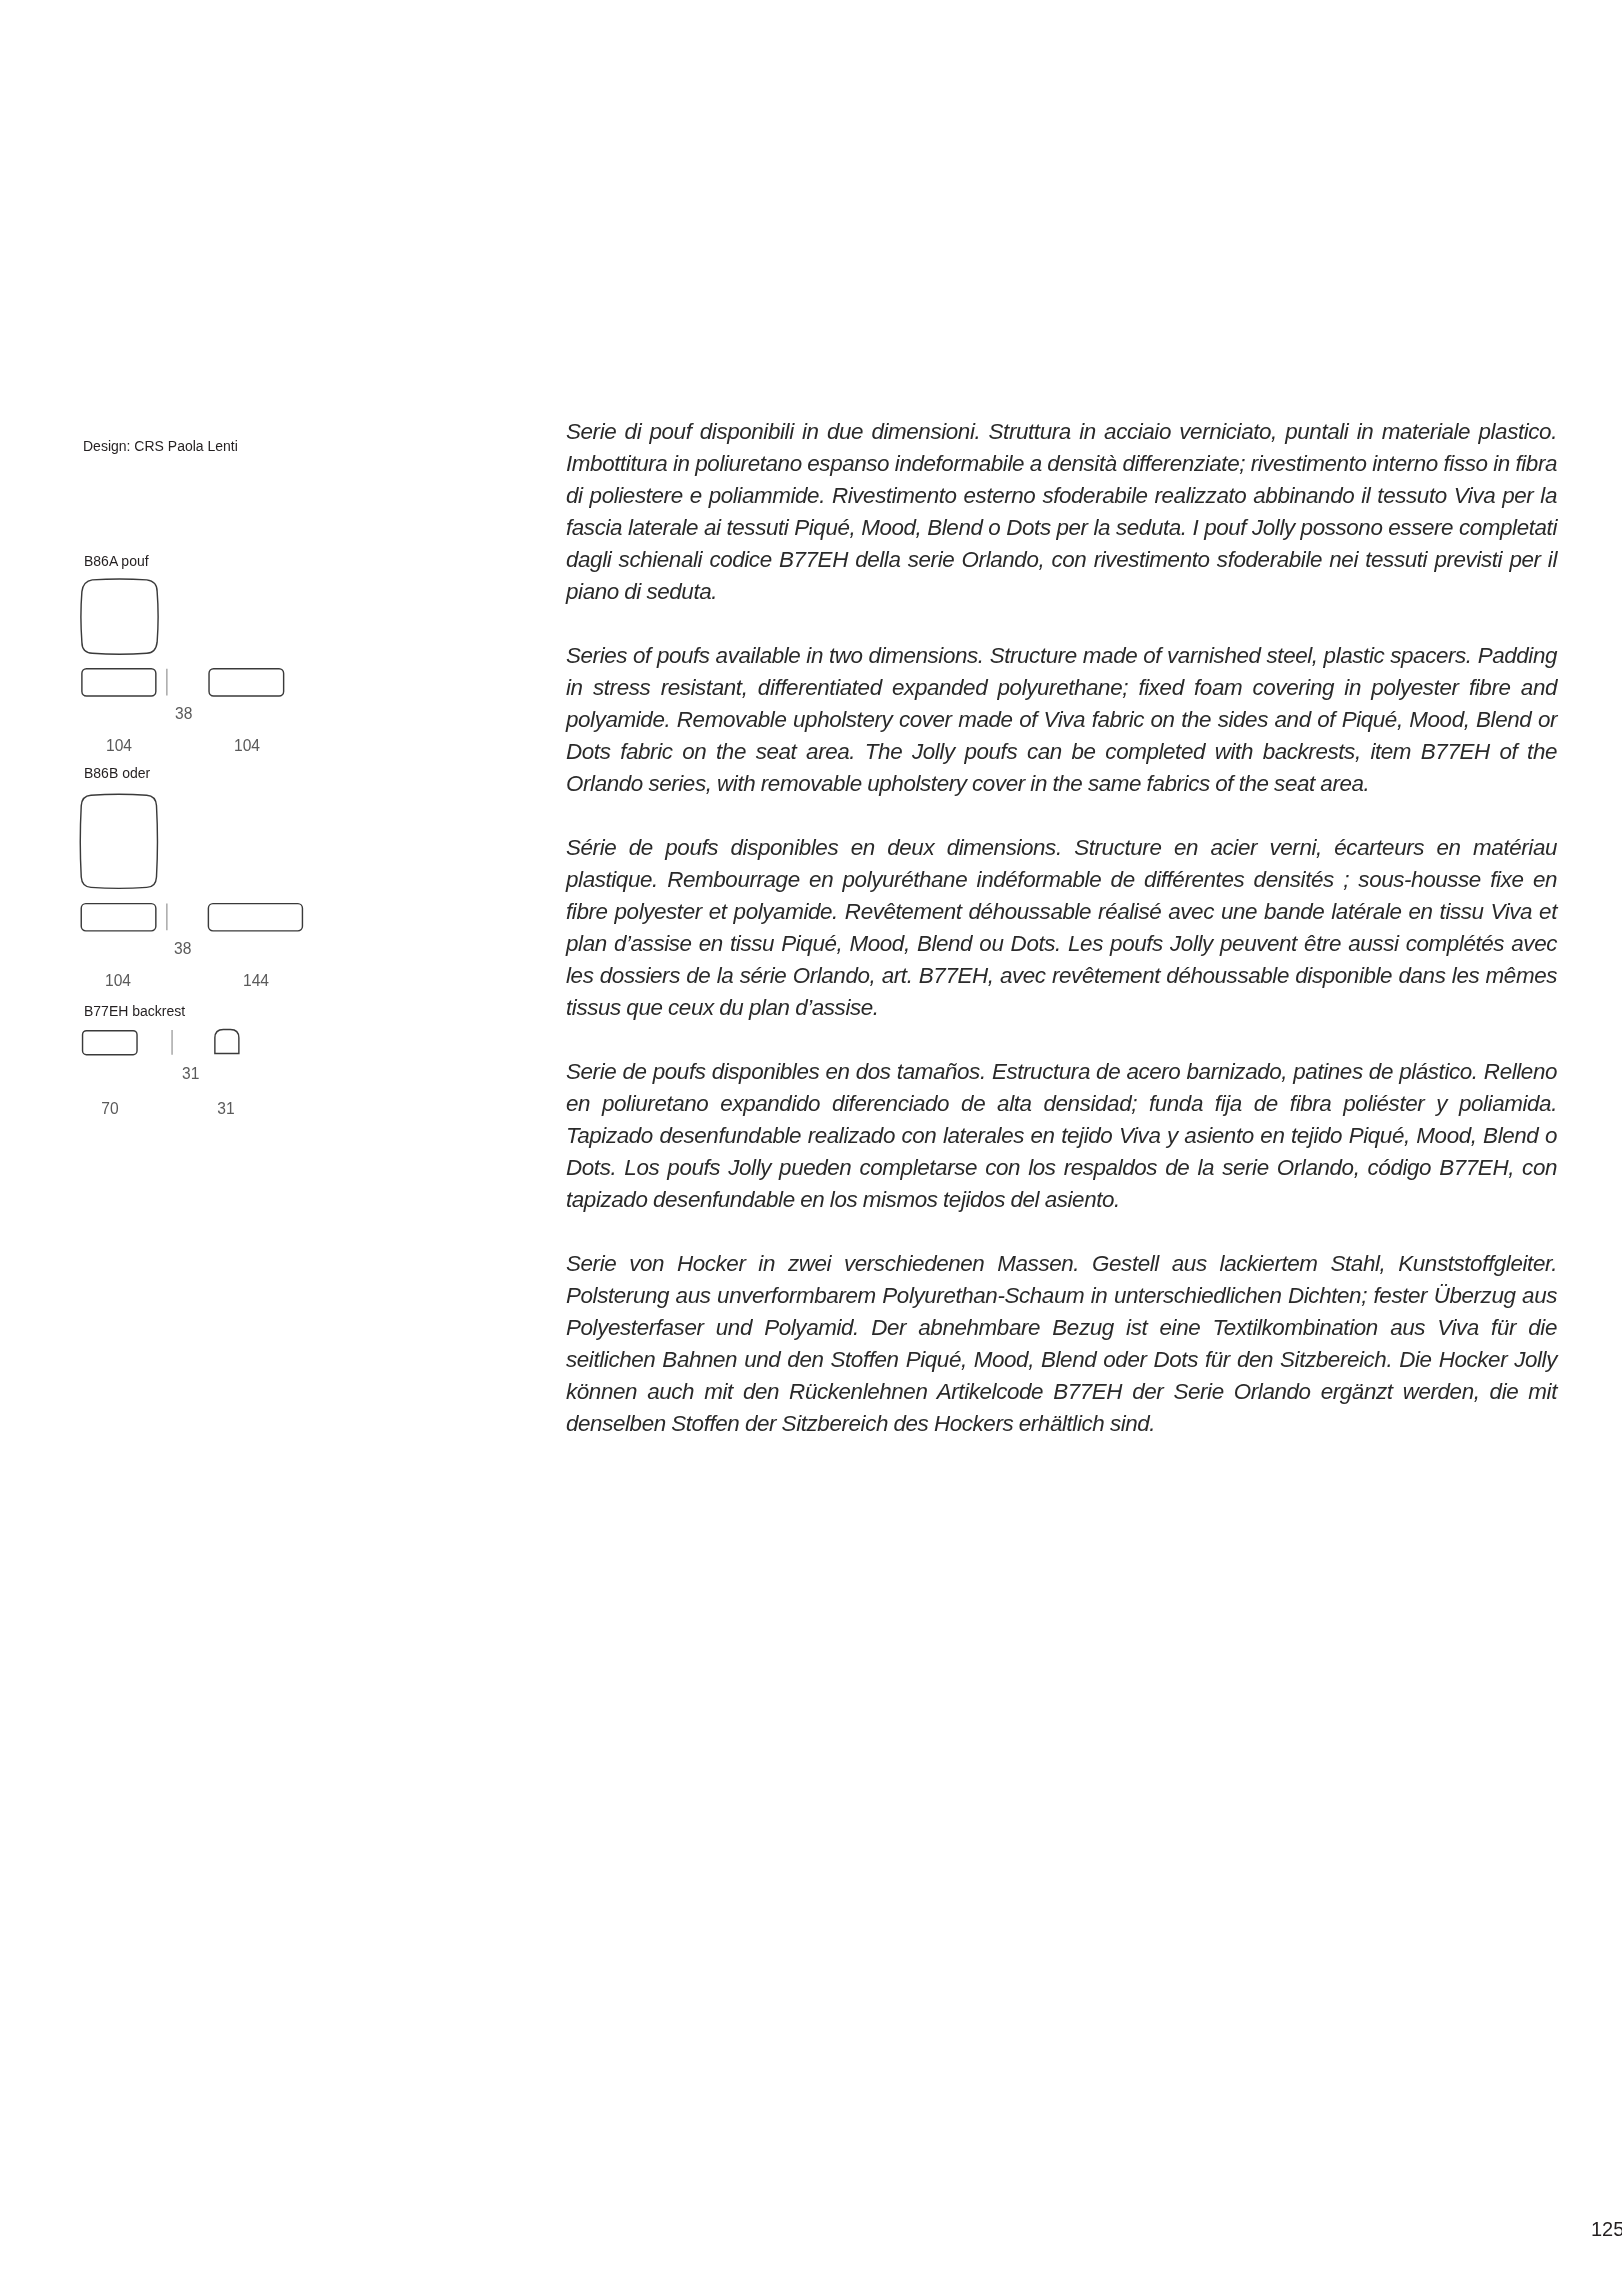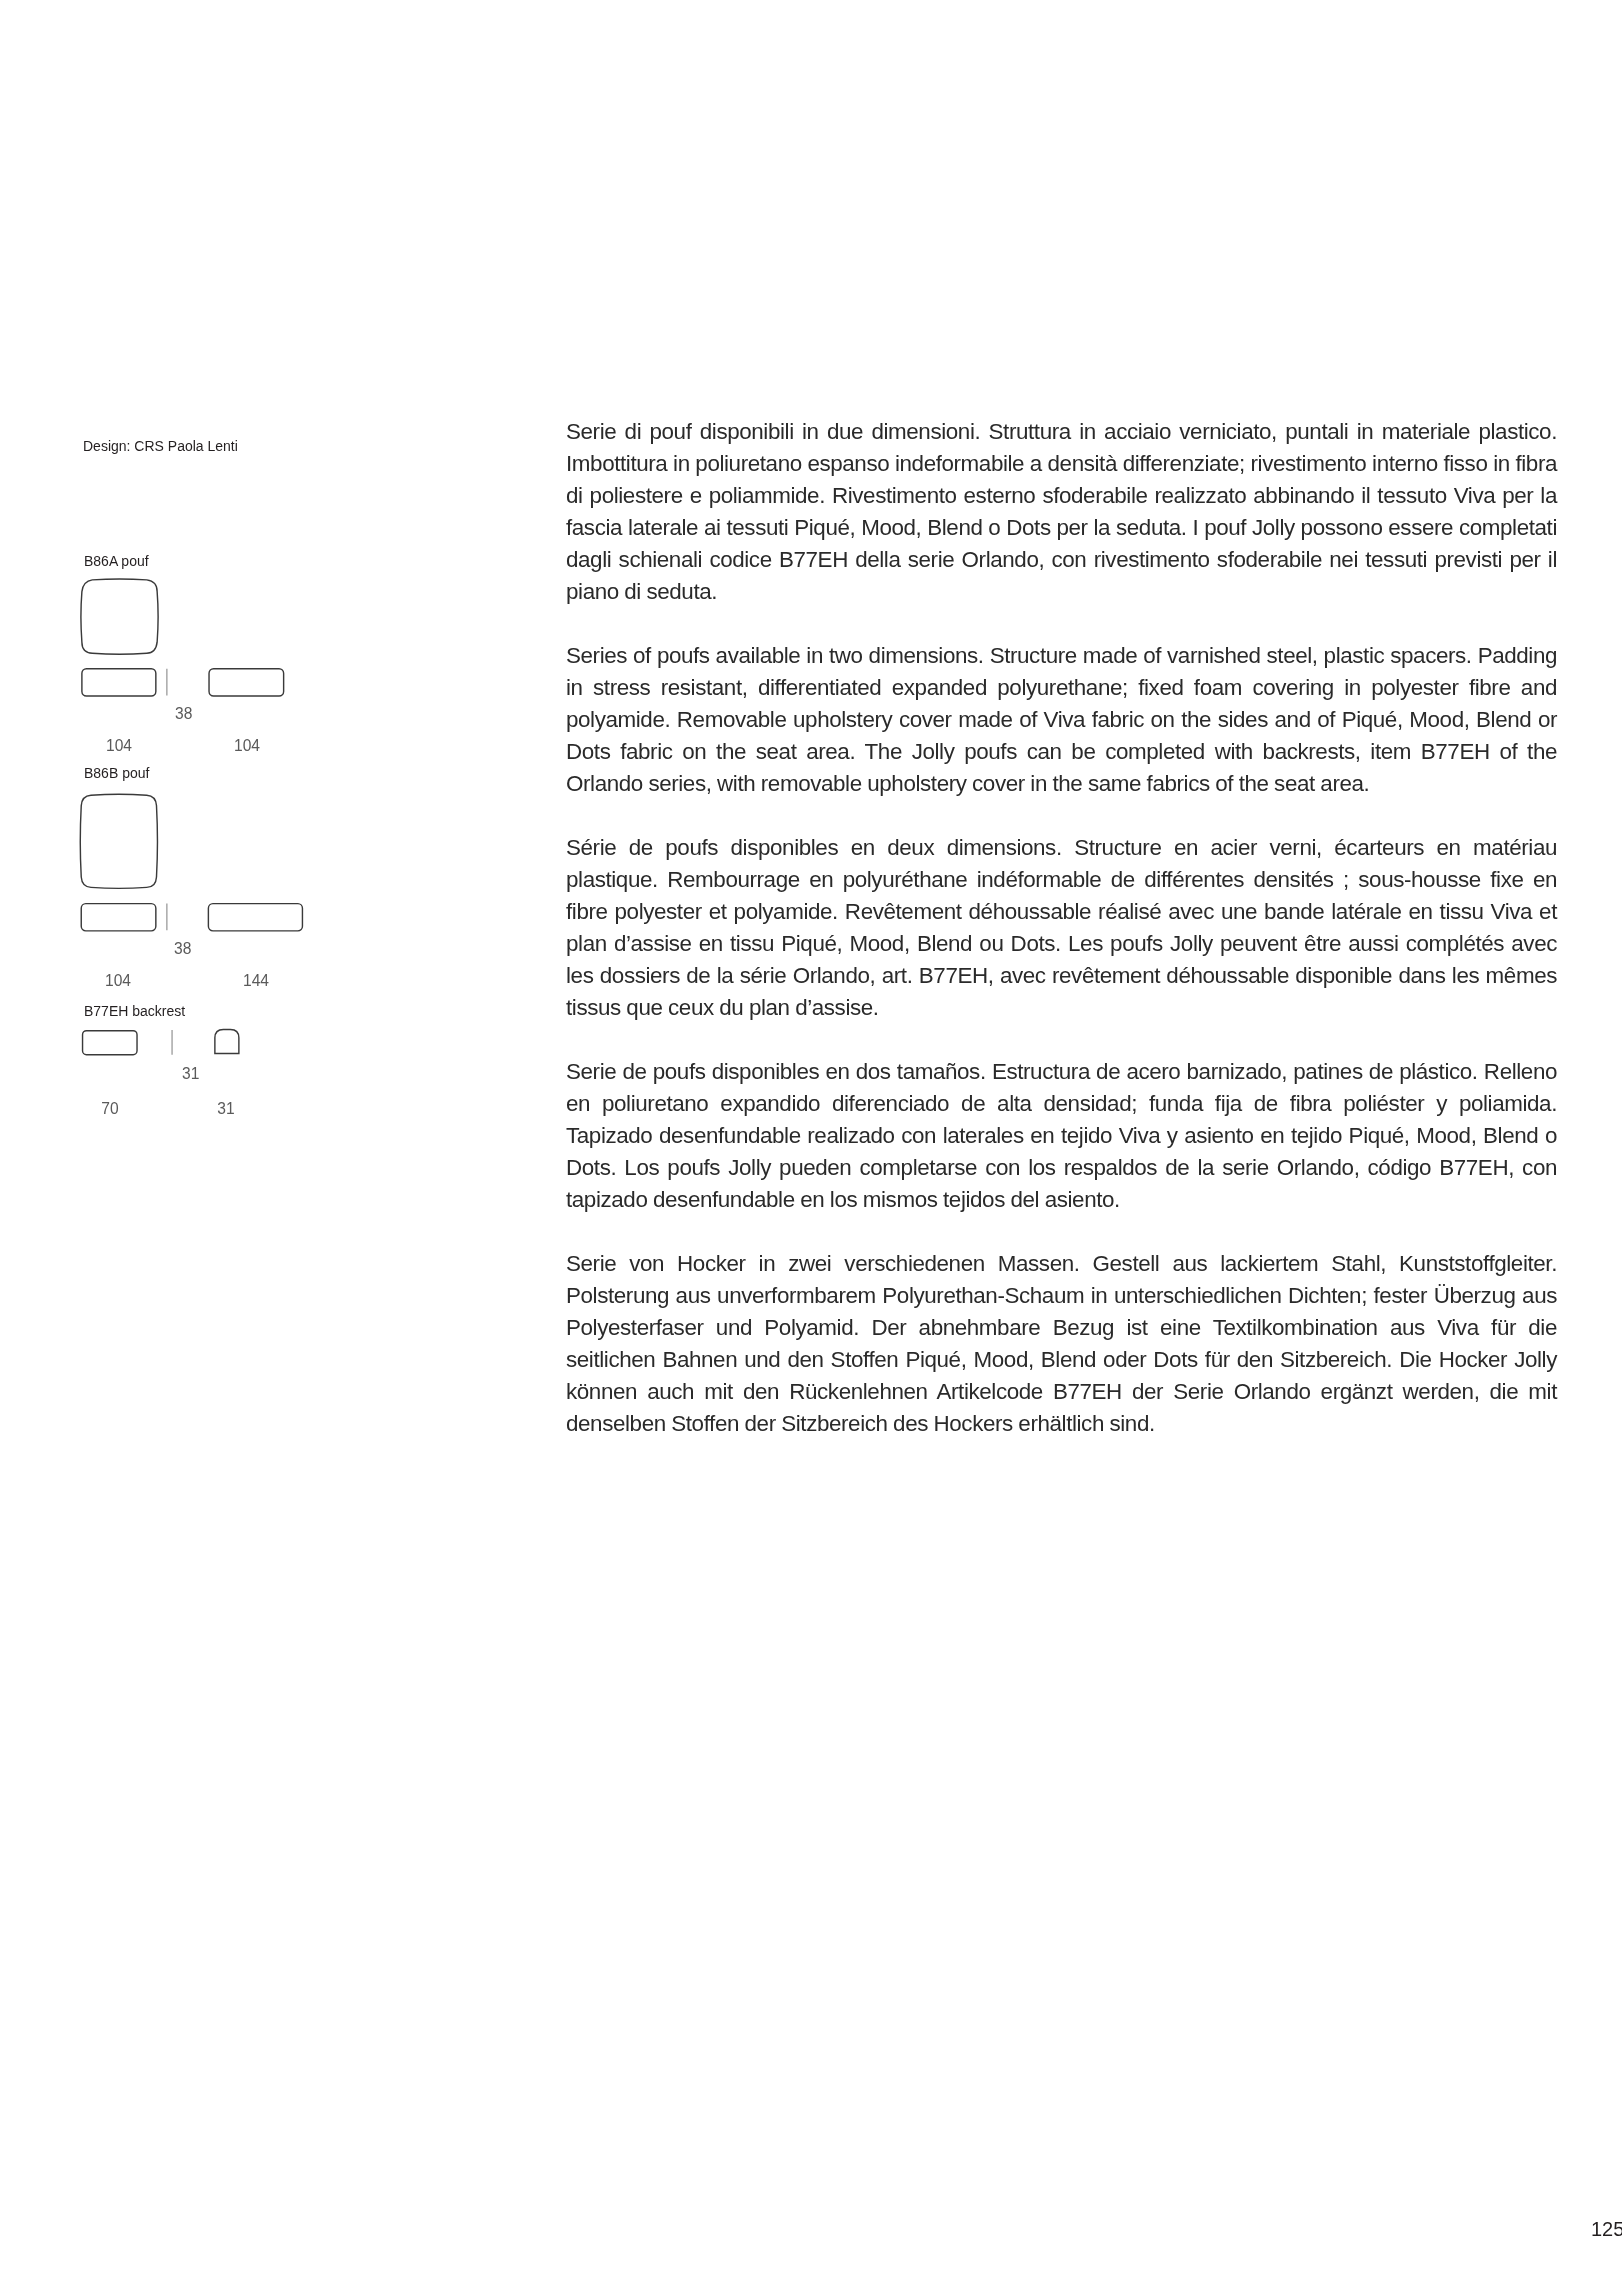--- a/index.html
+++ b/index.html
@@ -6,21 +6,21 @@
   body { width: 1622px; height: 2295px; position: relative; overflow: hidden;
          font-family: "Liberation Sans", "DejaVu Sans", sans-serif; color: #231f20; }
   .abs { position: absolute; }
   .label { font-size: 14px; color: #231f20; white-space: nowrap; line-height: 1; margin-top: 15px; }
   .dim { font-size: 15.6px; color: #5a5a5a; font-weight: 300; line-height: 1; white-space: nowrap; margin-top: 35px; }
   .dim.center { transform: translateX(-50%); }
   svg.drw { position: absolute; overflow: visible; }
   svg.drw path, svg.drw rect { fill: none; stroke: #3a3a3a; stroke-width: 2.2; }
   svg.drw line { stroke: #9a9a9a; stroke-width: 2; }
   .body-text { left: 566px; top: 416px; width: 991px; font-size: 22.4px; line-height: 32px;
-               color: #2a2a2a; text-align: justify; letter-spacing: -0.4px; word-spacing: -0.3px; }
+               color: #2a2a2a; text-align: justify; letter-spacing: -0.4px; word-spacing: -0.3px; font-style: italic; }
   .body-text p { margin: 0 0 32px 0; }
   .page-num { left: 1591px; top: 2218px; font-size: 20px; color: #231f20; }
 </style>
 </head>
 <body>
 
 <div class="abs label" style="left:83px; top:424px;">Design: CRS Paola Lenti</div>
 
 <div class="abs label" style="left:84px; top:539px;">B86A pouf</div>
 <svg class="drw" style="left:0;top:0;" width="1622" height="2295" viewBox="0 0 2500 3538">
@@ -39,21 +39,21 @@
 
   <rect x="127" y="1589" width="84" height="37" rx="6"></rect>
   <line x1="265" y1="1588" x2="265" y2="1626"></line>
   <path d="M331,1624 L331,1600 Q331,1587 344,1587 L355,1587 Q368,1587 368,1600 L368,1624 Z"></path>
 </svg>
 
 <div class="abs dim" style="left:175px; top:671px;">38</div>
 <div class="abs dim center" style="left:119px; top:703px;">104</div>
 <div class="abs dim center" style="left:247px; top:703px;">104</div>
 
-<div class="abs label" style="left:84px; top:751px;">B86B pouf</div>
+<div class="abs label" style="left:84px; top:751px;">B86B oder</div>
 <div class="abs dim" style="left:174px; top:906px;">38</div>
 <div class="abs dim center" style="left:118px; top:938px;">104</div>
 <div class="abs dim center" style="left:256px; top:938px;">144</div>
 
 <div class="abs label" style="left:84px; top:989px;text-align:right;">B77EH backrest</div>
 <div class="abs dim" style="left:182px; top:1031px;">31</div>
 <div class="abs dim center" style="left:110px; top:1066px;text-align:center;">70</div>
 <div class="abs dim center" style="left:226px; top:1066px;">31</div>
 
 <div class="abs body-text">

